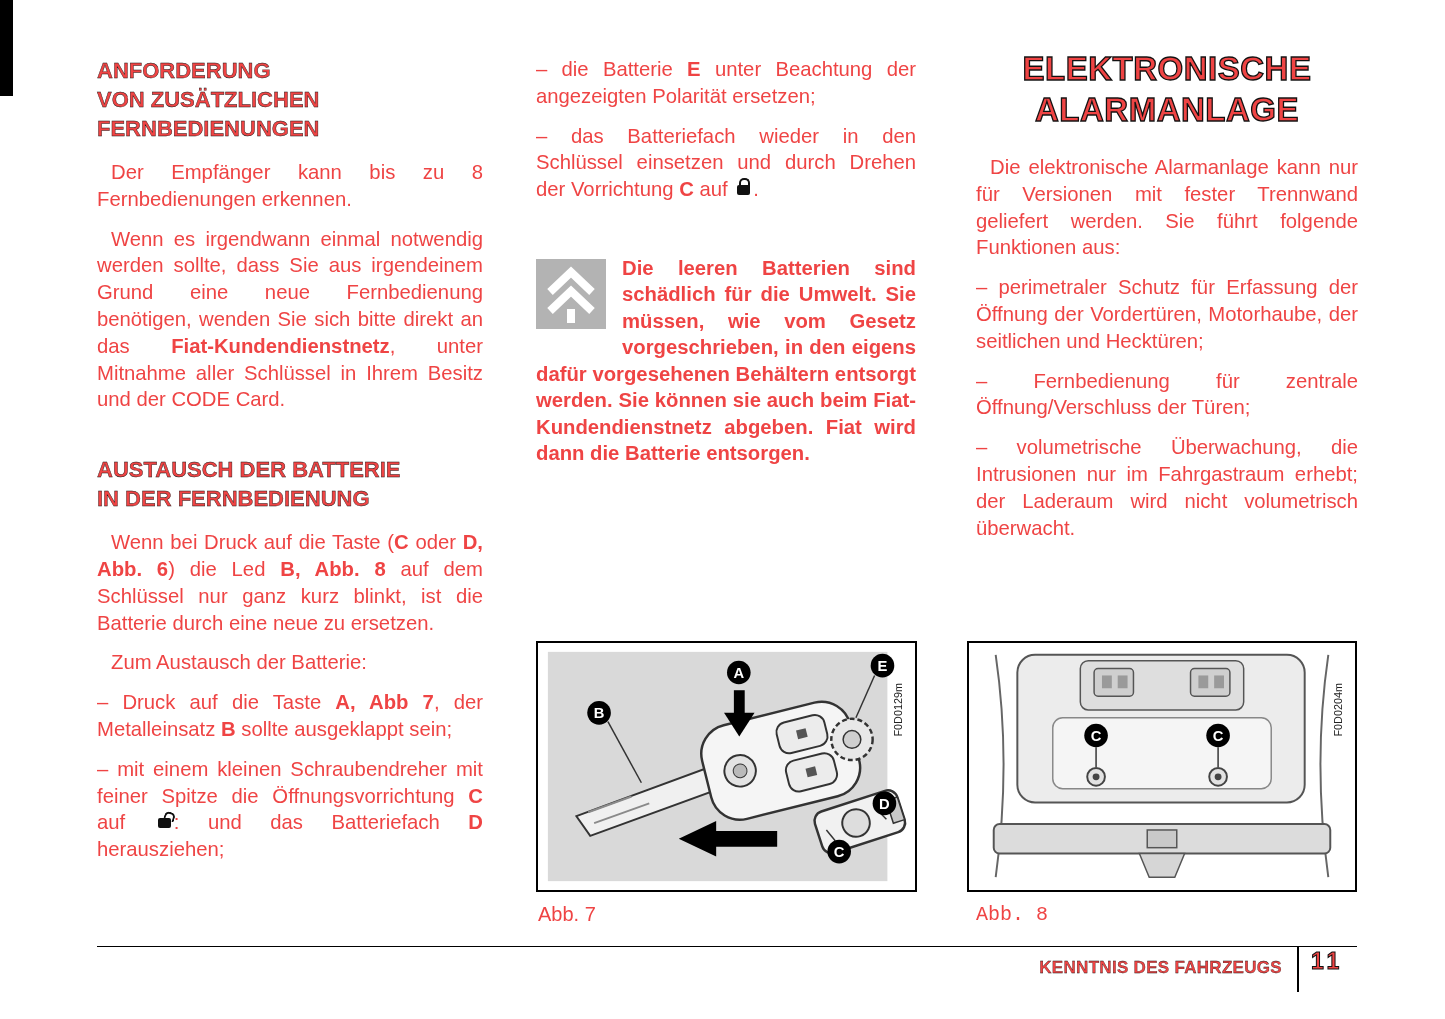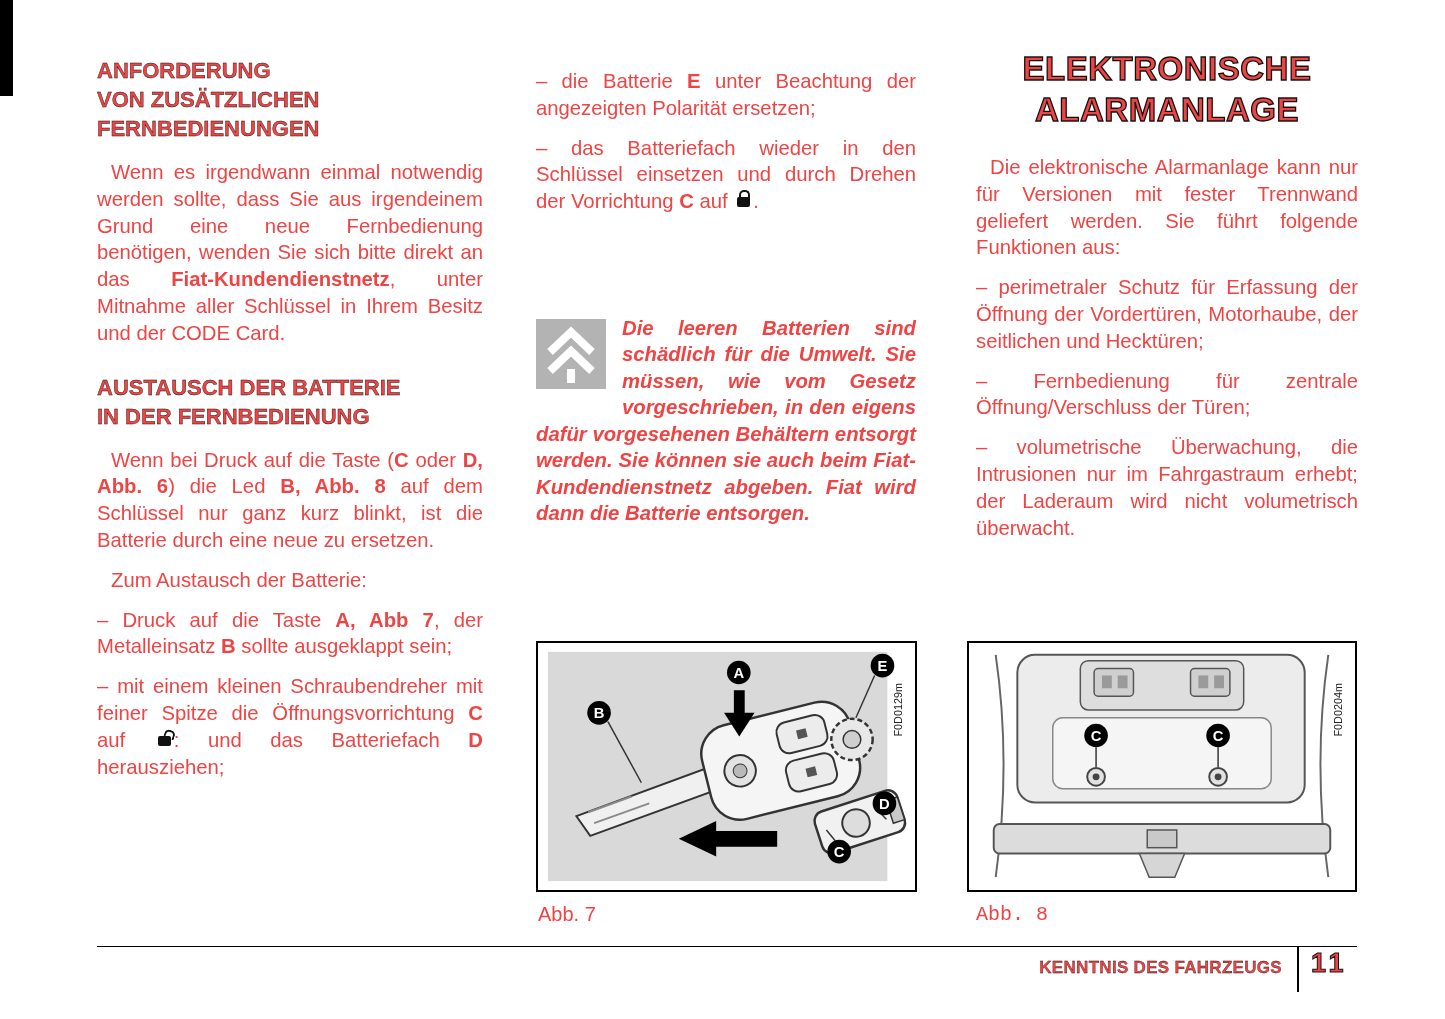--- a/index.html
+++ b/index.html
@@ -7,36 +7,36 @@
         font-family:"Liberation Sans",sans-serif;color:#ef4444;}
   .corner-tab{position:absolute;left:0;top:0;width:13px;height:96px;background:#000;}
 
   .col{position:absolute;}
   .col1{left:97px;top:56px;width:386px;}
   .col2{left:536px;top:56px;width:380px;}
   .col3{left:976px;top:48px;width:382px;}
 
   .h-small{font-size:22px;font-weight:bold;line-height:29px;white-space:pre-line;
            margin:0 0 16px 0;-webkit-text-stroke:0.4px #111;}
-  .mt{margin-top:26px;}
+  .mt{margin-top:42px;}
   .h-big{font-size:33px;font-weight:bold;line-height:41px;white-space:pre-line;
          margin:0 0 24px 0;letter-spacing:0.5px;text-align:center;-webkit-text-stroke:1.3px #111;}
 
-  .body-p{font-size:20.3px;line-height:26.8px;text-align:justify;margin:12px 0 13px 0;
+  .body-p{font-size:20.3px;line-height:26.8px;text-align:justify;margin:0 0 13px 0;
           hyphens:auto;-webkit-hyphens:auto;}
   .indent{text-indent:14px;}
   .bold{font-weight:bold;}
 
   .inline-lock{display:inline-block;width:13px;height:10px;background:#111;border-radius:2px;
                margin:0 3px 0 4px;position:relative;top:-1px;}
   .inline-lock::before{content:"";position:absolute;left:1.5px;top:-7px;width:7px;height:7px;
                border:2.5px solid #111;border-bottom:none;border-radius:5px 5px 0 0;}
   .lock-open-icon::before{left:5.5px;top:-8px;transform:rotate(18deg);transform-origin:bottom left;}
 
-  .eco{margin-top:100px;font-weight:bold;font-style:italic;}
+  .eco{margin-top:52px;font-weight:bold;}
   .eco-icon{float:left;width:70px;height:70px;margin:4px 16px 6px 0;}
   .eco-icon svg{display:block;}
   .eco-text{font-size:20.3px;line-height:26.5px;text-align:justify;display:block;
             text-align:justify;}
 
   .figure{position:absolute;top:641px;height:251px;border:2px solid #000;background:#fff;box-sizing:border-box;}
   .fig7{left:536px;width:381px;}
   .fig8{left:967px;width:390px;}
   .figure svg{display:block;width:100%;height:100%;}
   .caption{position:absolute;top:903px;font-size:20px;}
@@ -44,33 +44,34 @@
   .cap8{left:976px;font-family:Liberation Mono, monospace;}
 
   .lbl{fill:#fff;font-weight:bold;font-size:15px;text-anchor:middle;
        font-family:"Liberation Sans",sans-serif;}
   .figcode{font-size:11px;fill:#222;font-family:"Liberation Sans",sans-serif;}
 
   .footer-rule{position:absolute;left:97px;top:946px;width:1260px;height:1px;background:#000;}
   .footer-divider{position:absolute;left:1297px;top:946px;width:2px;height:46px;background:#000;}
   .footer-label{position:absolute;right:163px;top:958px;font-size:17px;font-weight:bold;
                 letter-spacing:0.3px;-webkit-text-stroke:0.3px #111;}
-  .page-num{position:absolute;left:1311px;top:948px;font-size:27px;font-weight:bold;
+  .page-num{position:absolute;left:1311px;top:948px;font-size:23px;font-weight:bold;
             letter-spacing:4px;-webkit-text-stroke:1px #111;}
 </style>
 </head>
 <body>
 
 <div class="page">
   <div class="corner-tab"></div>
 
   <div class="col col1">
     <h2 class="h-small">ANFORDERUNG
 VON ZUSÄTZLICHEN
 FERNBEDIENUNGEN</h2>
+    <p class="body-p indent"><span>Der Empfänger kann bis zu 8 Fernbedienungen erkennen.</span></p>
     <p class="body-p indent"><span>Wenn es irgendwann einmal notwendig werden sollte, dass Sie aus irgendeinem Grund eine neue Fernbedienung benötigen, wenden Sie sich bitte direkt an das </span><span class="bold">Fiat-Kundendienstnetz</span><span>, unter Mitnahme aller Schlüssel in Ihrem Besitz und der CODE Card.</span></p>
     <h2 class="h-small mt">AUSTAUSCH DER BATTERIE
 IN DER FERNBEDIENUNG</h2>
     <p class="body-p indent"><span>Wenn bei Druck auf die Taste (</span><span class="bold">C</span><span> oder </span><span class="bold">D, Abb. 6</span><span>) die Led </span><span class="bold">B, Abb. 8</span><span> auf dem Schlüssel nur ganz kurz blinkt, ist die Batterie durch eine neue zu ersetzen.</span></p>
     <p class="body-p indent"><span>Zum Austausch der Batterie:</span></p>
     <p class="body-p"><span>– Druck auf die Taste </span><span class="bold">A, Abb 7</span><span>, der Metalleinsatz </span><span class="bold">B</span><span> sollte ausgeklappt sein;</span></p>
     <p class="body-p"><span>– mit einem kleinen Schraubendreher mit feiner Spitze die Öffnungsvorrichtung </span><span class="bold">C</span><span> auf </span><span class="inline-lock lock-open-icon"></span><span>: und das Batteriefach </span><span class="bold">D</span><span> herausziehen;</span></p>
   </div>
 
   <div class="col col2">

